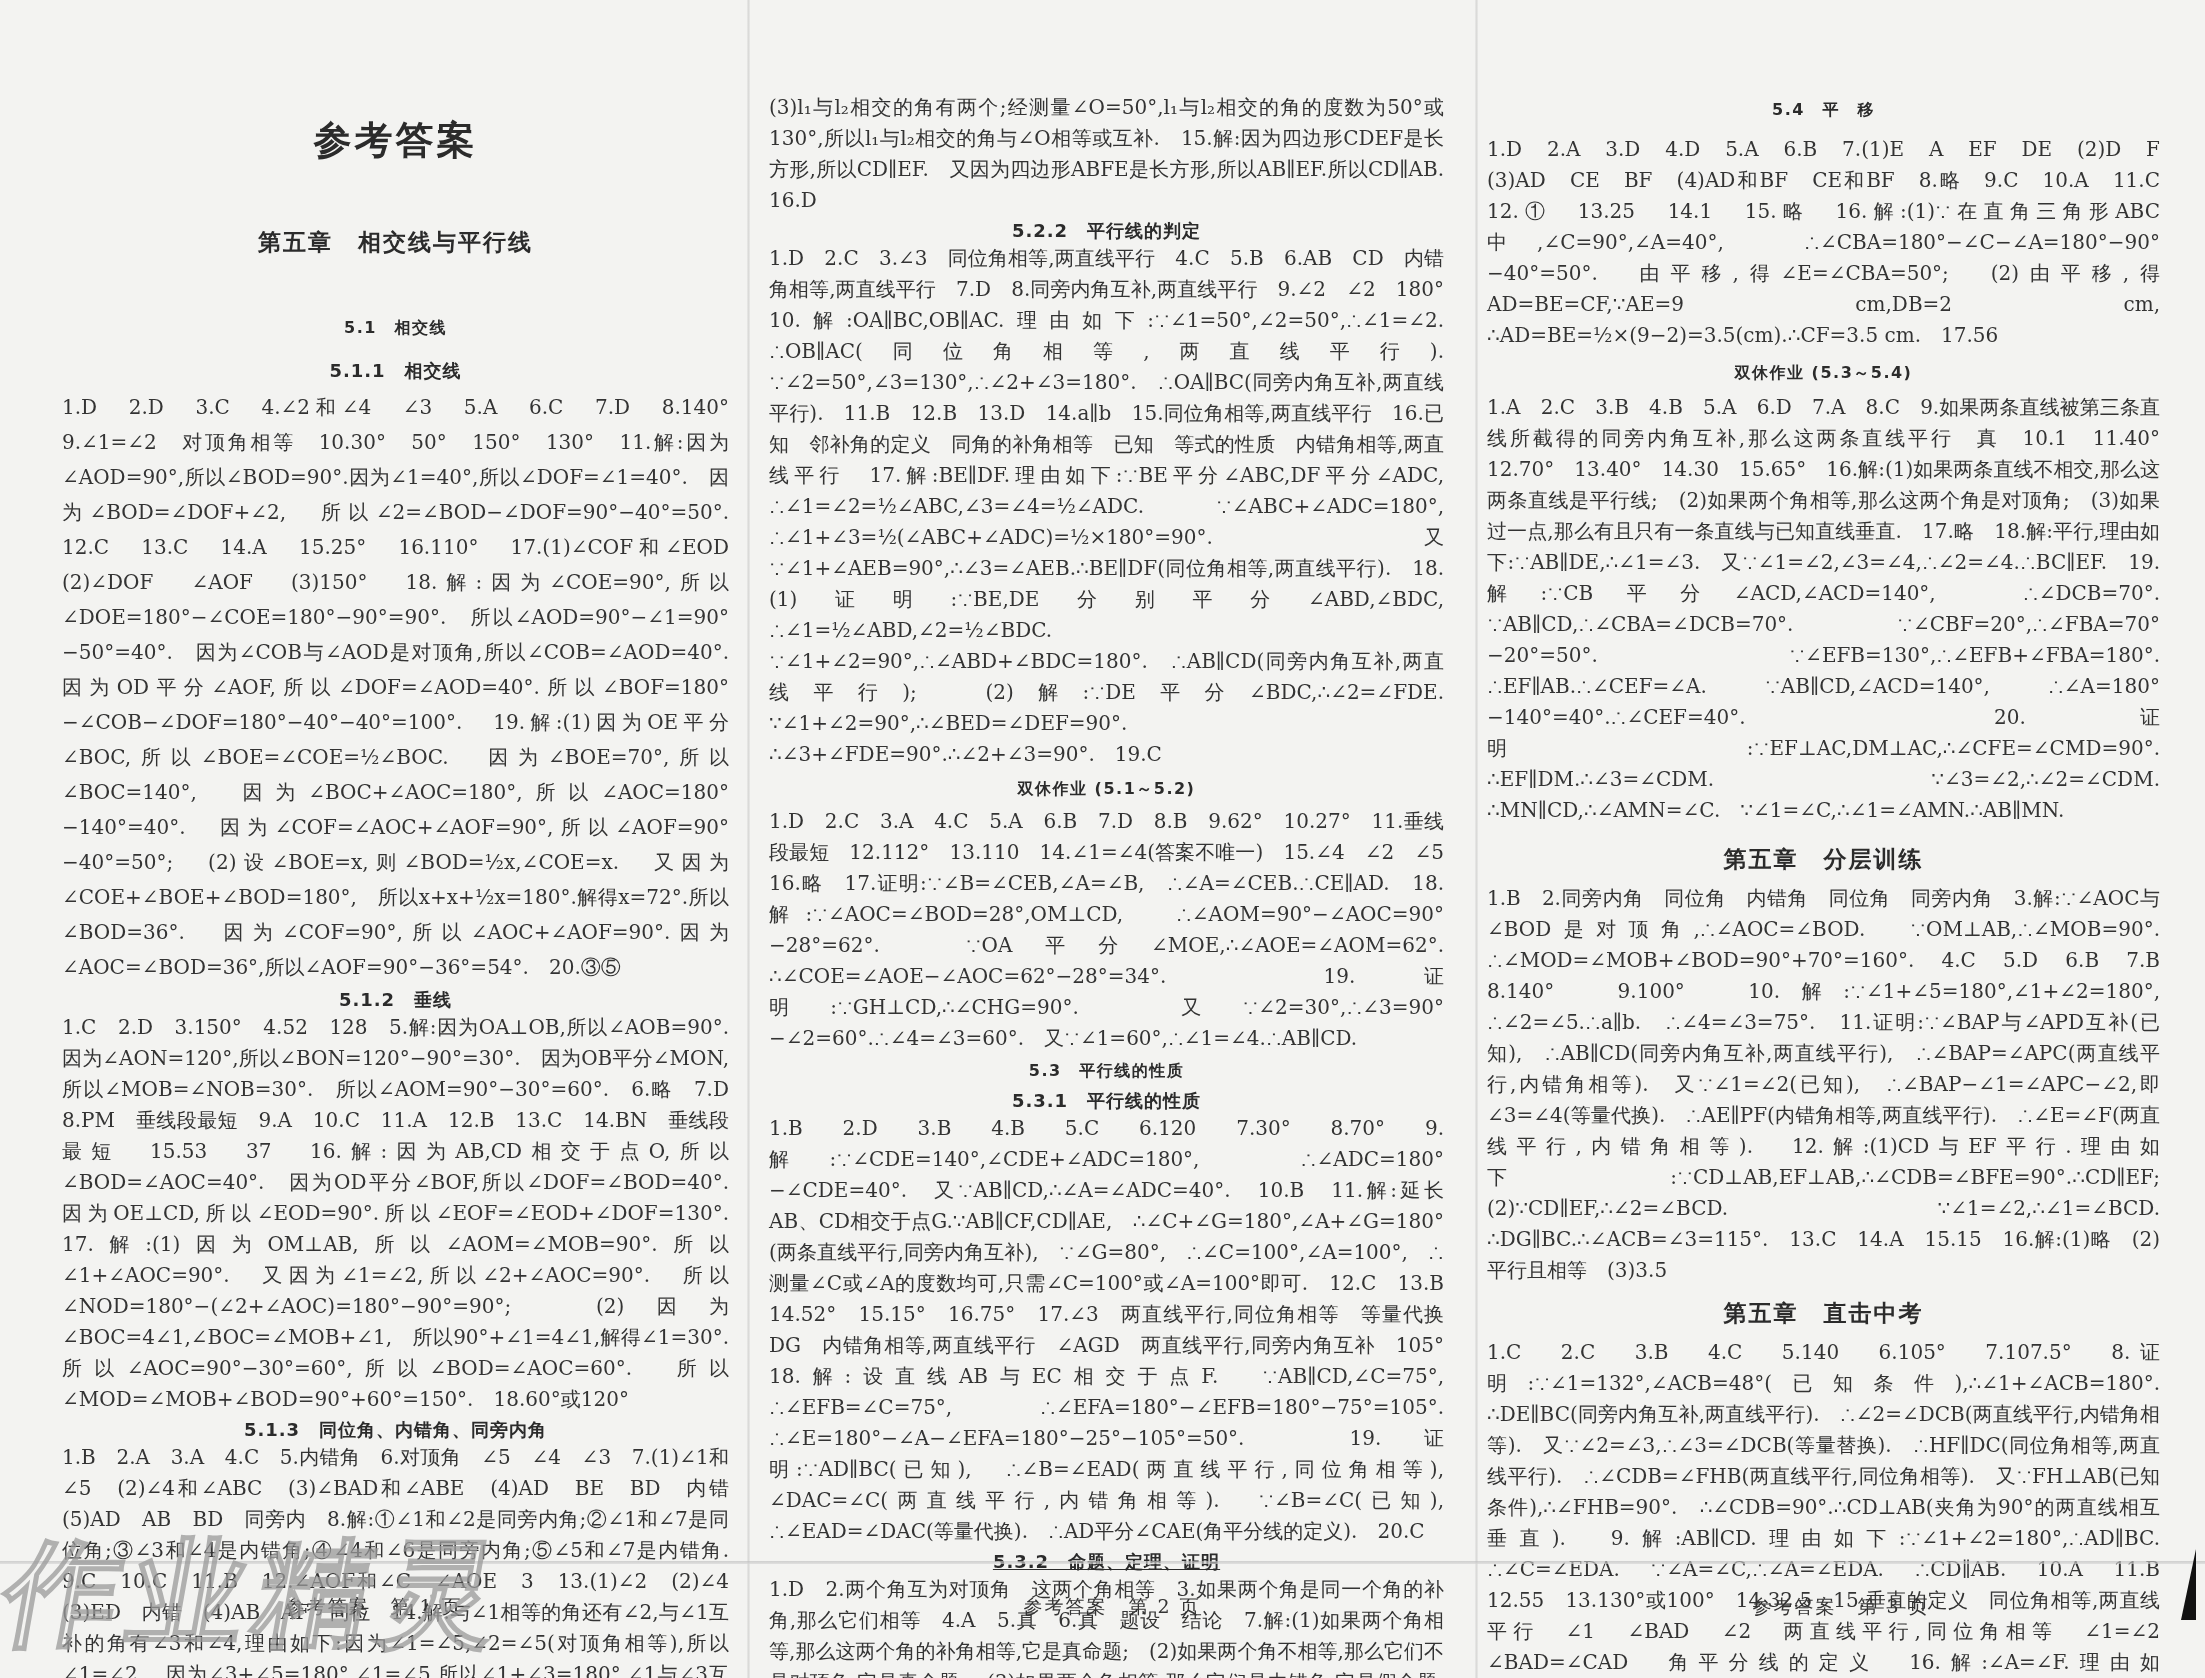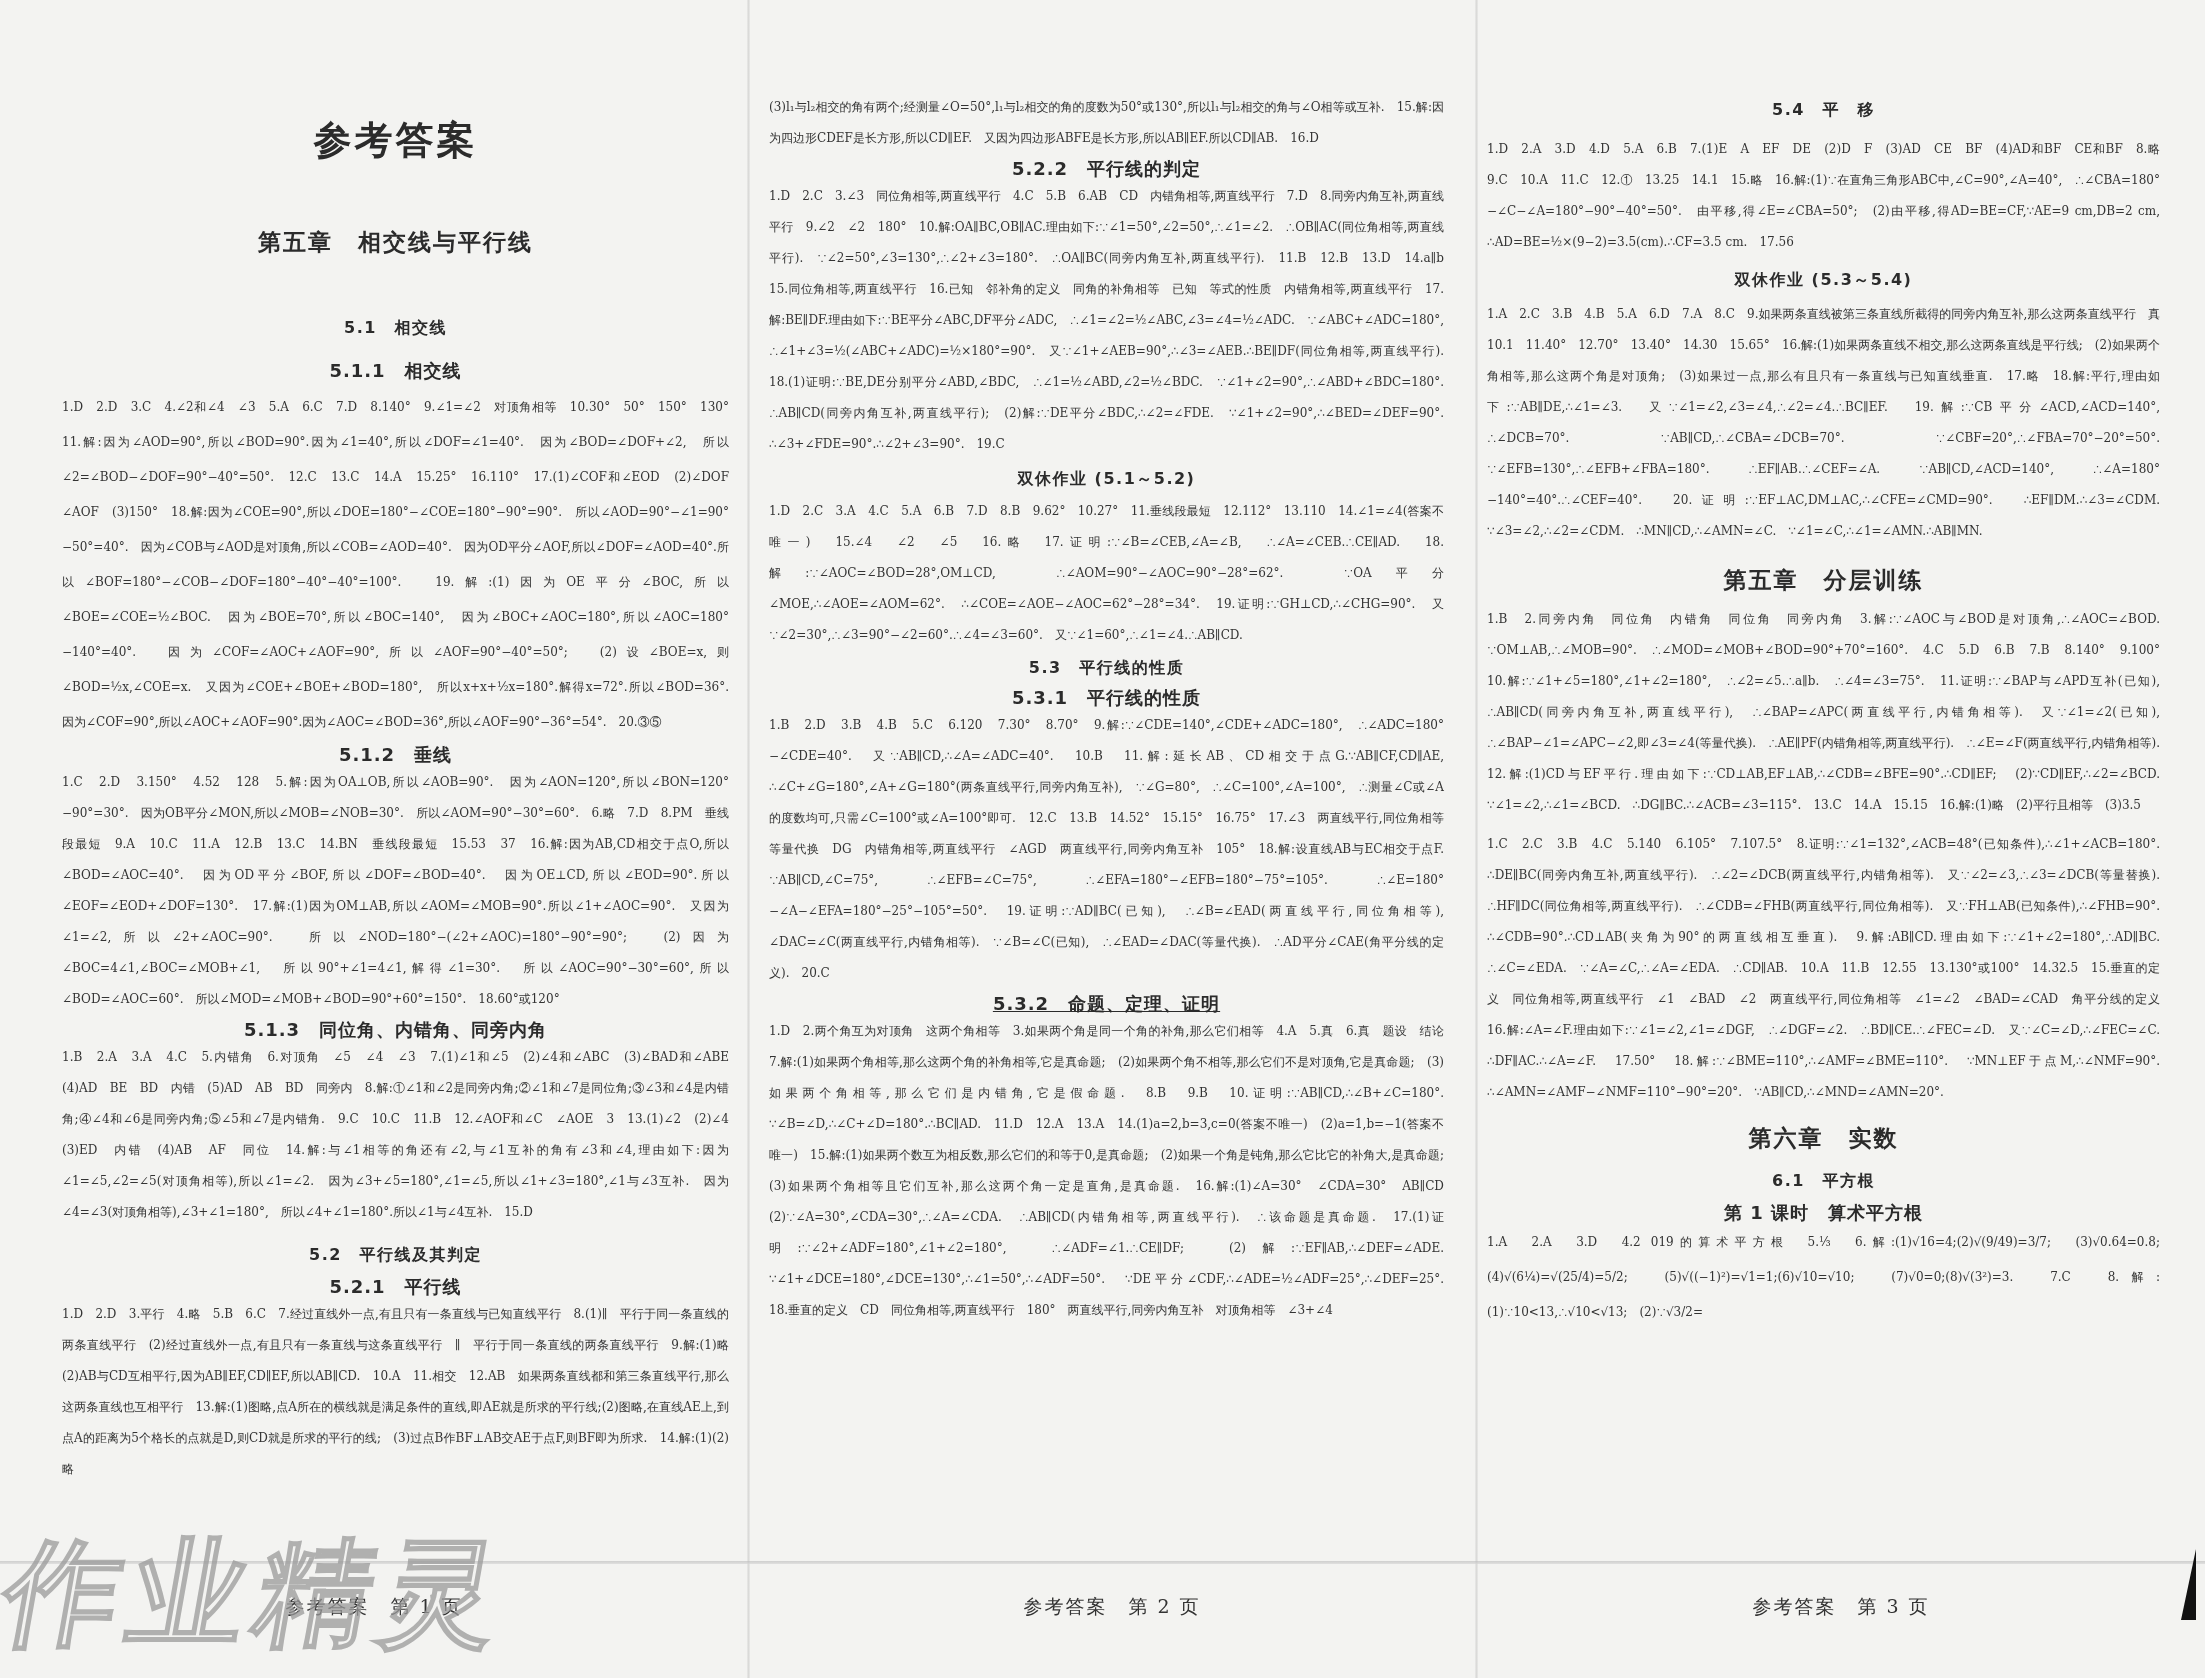--- a/index.html
+++ b/index.html
@@ -34,21 +34,21 @@
   }
   .section-title {
     text-align: center; font-family: "DejaVu Sans", "Liberation Sans", sans-serif;
     font-weight: bold; font-size: 16px; letter-spacing: 1.5px; color: #2b2b2b; margin: 0;
   }
   .sub-title {
     text-align: center; font-family: "DejaVu Sans", "Liberation Sans", sans-serif;
     font-weight: bold; font-size: 18px; letter-spacing: 1px; color: #2b2b2b; margin: 0;
   }
   .block {
-    font-size: 12px; line-height: 31px; text-align: justify; margin: 0;
+    font-size: 20px; line-height: 31px; text-align: justify; margin: 0;
     color: #333;
   }
   .block.tall { line-height: 35px; }
   .footer {
     position: absolute; top: 1594px; left: 0; right: 0; text-align: center;
     font-size: 19px; letter-spacing: 2px; color: #333;
   }
   .fold-line {
     position: absolute; left: 0; width: 2205px; height: 2.5px;
     background: linear-gradient(#bbb, #d6d6d6);
@@ -111,20 +111,21 @@
 </div>
 
 <div class="page" id="page3">
   <div class="col">
     <h3 class="section-title" style="margin-top:100px;">5.4　平　移</h3>
     <p class="block" style="margin-top:13px;">1.D　2.A　3.D　4.D　5.A　6.B　7.(1)E　A　EF　DE　(2)D　F　(3)AD　CE　BF　(4)AD和BF　CE和BF　8.略　9.C　10.A　11.C　12.①　13.25　14.1　15.略　16.解:(1)∵在直角三角形ABC中,∠C=90°,∠A=40°,　∴∠CBA=180°−∠C−∠A=180°−90°−40°=50°.　由平移,得∠E=∠CBA=50°;　(2)由平移,得AD=BE=CF,∵AE=9 cm,DB=2 cm,　∴AD=BE=½×(9−2)=3.5(cm).∴CF=3.5 cm.　17.56</p>
     <h3 class="section-title" style="margin-top:12px;">双休作业 (5.3～5.4)</h3>
     <p class="block" style="margin-top:8px;">1.A　2.C　3.B　4.B　5.A　6.D　7.A　8.C　9.如果两条直线被第三条直线所截得的同旁内角互补,那么这两条直线平行　真　10.1　11.40°　12.70°　13.40°　14.30　15.65°　16.解:(1)如果两条直线不相交,那么这两条直线是平行线;　(2)如果两个角相等,那么这两个角是对顶角;　(3)如果过一点,那么有且只有一条直线与已知直线垂直.　17.略　18.解:平行,理由如下:∵AB∥DE,∴∠1=∠3.　又∵∠1=∠2,∠3=∠4,∴∠2=∠4.∴BC∥EF.　19.解:∵CB平分∠ACD,∠ACD=140°,　∴∠DCB=70°.　∵AB∥CD,∴∠CBA=∠DCB=70°.　∵∠CBF=20°,∴∠FBA=70°−20°=50°.　∵∠EFB=130°,∴∠EFB+∠FBA=180°.　∴EF∥AB.∴∠CEF=∠A.　∵AB∥CD,∠ACD=140°,　∴∠A=180°−140°=40°.∴∠CEF=40°.　20.证明:∵EF⊥AC,DM⊥AC,∴∠CFE=∠CMD=90°.　∴EF∥DM.∴∠3=∠CDM.　∵∠3=∠2,∴∠2=∠CDM.　∴MN∥CD,∴∠AMN=∠C.　∵∠1=∠C,∴∠1=∠AMN.∴AB∥MN.</p>
     <h2 class="chapter-title" style="margin-top:18px;">第五章　分层训练</h2>
     <p class="block" style="margin-top:8px;">1.B　2.同旁内角　同位角　内错角　同位角　同旁内角　3.解:∵∠AOC与∠BOD是对顶角,∴∠AOC=∠BOD.　∵OM⊥AB,∴∠MOB=90°.　∴∠MOD=∠MOB+∠BOD=90°+70°=160°.　4.C　5.D　6.B　7.B　8.140°　9.100°　10.解:∵∠1+∠5=180°,∠1+∠2=180°,　∴∠2=∠5.∴a∥b.　∴∠4=∠3=75°.　11.证明:∵∠BAP与∠APD互补(已知),　∴AB∥CD(同旁内角互补,两直线平行),　∴∠BAP=∠APC(两直线平行,内错角相等).　又∵∠1=∠2(已知),　∴∠BAP−∠1=∠APC−∠2,即∠3=∠4(等量代换).　∴AE∥PF(内错角相等,两直线平行).　∴∠E=∠F(两直线平行,内错角相等).　12.解:(1)CD与EF平行.理由如下:∵CD⊥AB,EF⊥AB,∴∠CDB=∠BFE=90°.∴CD∥EF;　(2)∵CD∥EF,∴∠2=∠BCD.　∵∠1=∠2,∴∠1=∠BCD.　∴DG∥BC.∴∠ACB=∠3=115°.　13.C　14.A　15.15　16.解:(1)略　(2)平行且相等　(3)3.5</p>
+    <h2 class="chapter-title" style="margin-top:12px;">第五章　直击中考</h2>
     <p class="block" style="margin-top:8px;">1.C　2.C　3.B　4.C　5.140　6.105°　7.107.5°　8.证明:∵∠1=132°,∠ACB=48°(已知条件),∴∠1+∠ACB=180°.　∴DE∥BC(同旁内角互补,两直线平行).　∴∠2=∠DCB(两直线平行,内错角相等).　又∵∠2=∠3,∴∠3=∠DCB(等量替换).　∴HF∥DC(同位角相等,两直线平行).　∴∠CDB=∠FHB(两直线平行,同位角相等).　又∵FH⊥AB(已知条件),∴∠FHB=90°.　∴∠CDB=90°.∴CD⊥AB(夹角为90°的两直线相互垂直).　9.解:AB∥CD.理由如下:∵∠1+∠2=180°,∴AD∥BC.　∴∠C=∠EDA.　∵∠A=∠C,∴∠A=∠EDA.　∴CD∥AB.　10.A　11.B　12.55　13.130°或100°　14.32.5　15.垂直的定义　同位角相等,两直线平行　∠1　∠BAD　∠2　两直线平行,同位角相等　∠1=∠2　∠BAD=∠CAD　角平分线的定义　16.解:∠A=∠F.理由如下:∵∠1=∠2,∠1=∠DGF,　∴∠DGF=∠2.　∴BD∥CE.∴∠FEC=∠D.　又∵∠C=∠D,∴∠FEC=∠C.　∴DF∥AC.∴∠A=∠F.　17.50°　18.解:∵∠BME=110°,∴∠AMF=∠BME=110°.　∵MN⊥EF于点M,∴∠NMF=90°.　∴∠AMN=∠AMF−∠NMF=110°−90°=20°.　∵AB∥CD,∴∠MND=∠AMN=20°.</p>
     <h2 class="chapter-title" style="margin-top:15px;">第六章　实数</h2>
     <h3 class="section-title" style="margin-top:17px;">6.1　平方根</h3>
     <h4 class="sub-title" style="margin-top:9px;">第 1 课时　算术平方根</h4>
     <p class="block tall">1.A　2.A　3.D　4.2 019的算术平方根　5.⅓　6.解:(1)√16=4;(2)√(9/49)=3/7;　(3)√0.64=0.8;(4)√(6¼)=√(25/4)=5/2;　(5)√((−1)²)=√1=1;(6)√10=√10;　(7)√0=0;(8)√(3²)=3.　7.C　8.解:(1)∵10&lt;13,∴√10&lt;√13;　(2)∵√3/2=</p>
   </div>
   <div class="footer">参考答案　第 3 页</div>
 </div>
 
 <div class="fold-line"></div>

